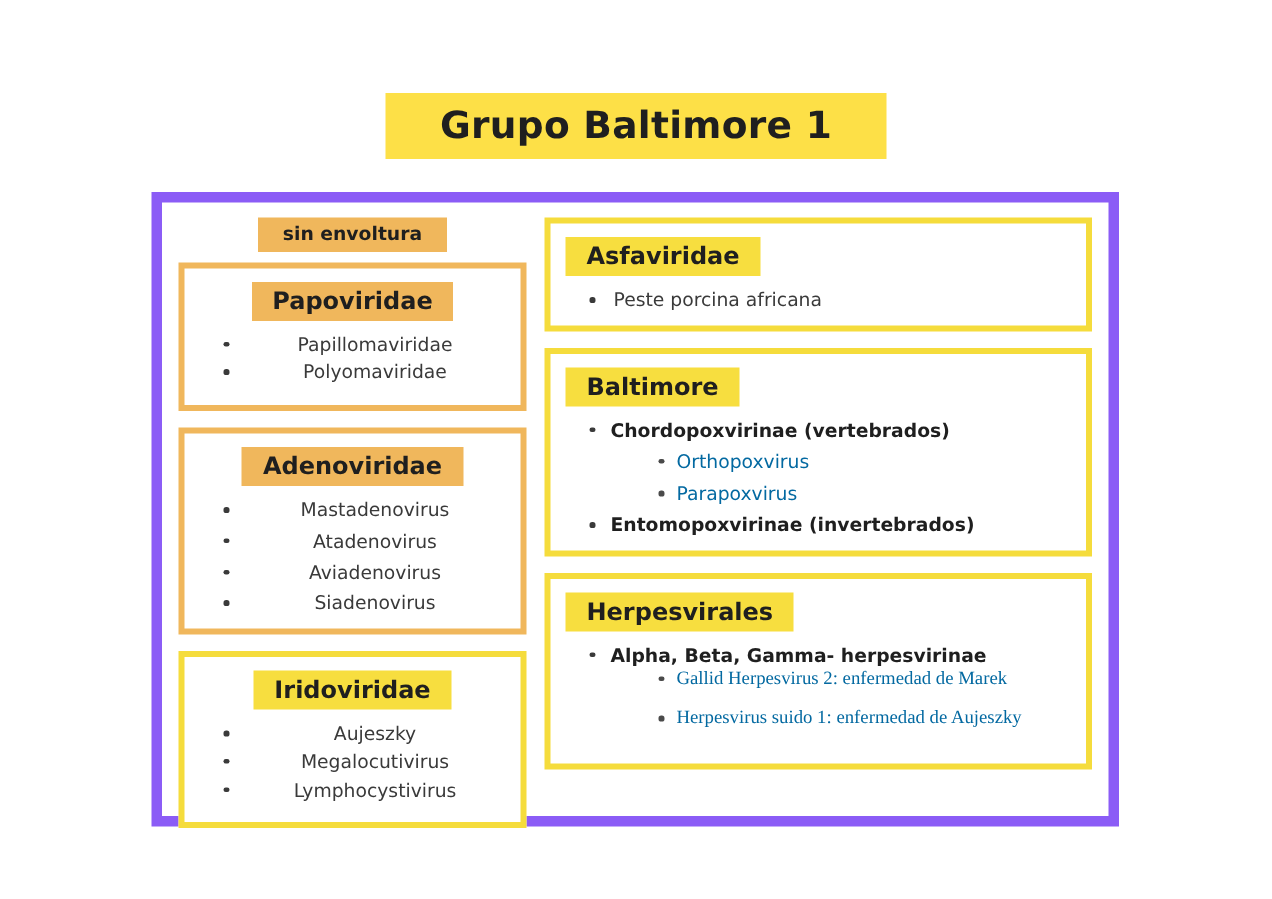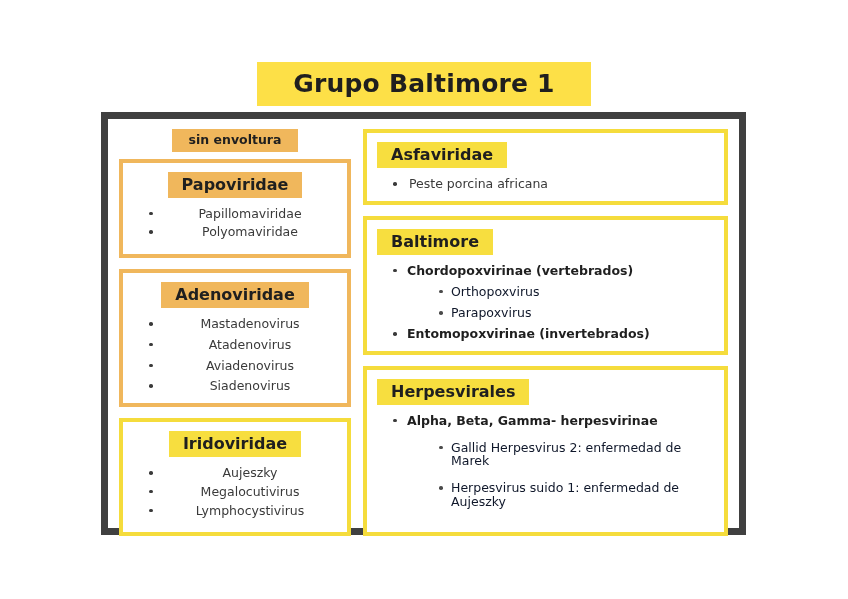--- a/index.html
+++ b/index.html
@@ -37,24 +37,24 @@
     font-weight: bold;
     letter-spacing: 0.2px;
     padding: 9px 36px 10px 36px;
     line-height: 1;
   }
 
   
   .frame {
     position: absolute;
     left: 101px;
-    top: 112px;
+    top: 128px;
     width: 645px;
     height: 423px;
-    border: 7px solid #404040;
+    border: 7px solid #8b5cf6;
     box-sizing: border-box;
     background: #ffffff;
   }
 
   .columns {
     position: absolute;
     left: 0;
     top: 0;
     width: 100%;
     height: 100%;
@@ -152,38 +152,38 @@
     list-style: none;
     margin: 7px 0 0 0;
     padding: 0 0 0 30px;
   }
   ul.lvl2 > li {
     position: relative;
     font-size: 12.5px;
     line-height: 1.1;
     padding: 0 0 0 14px;
     margin-bottom: 8px;
-    color: #0f172a;
+    color: #0369a1;
     font-weight: normal;
   }
   ul.lvl2 > li:last-child { margin-bottom: 0; }
   ul.lvl2 > li::before {
     content: "";
     position: absolute;
     left: 2px;
     top: 5px;
     width: 3.5px;
     height: 3.5px;
     border-radius: 50%;
     background: #4a4a4a;
   }
 
   .card-asfa ul.lvl1 > li { padding-left: 18px; }
   .card-herpes ul.lvl2 > li { margin-bottom: 13px; }
-  .card-herpes ul.lvl2 { margin-top: 13px; }
+  .card-herpes ul.lvl2 { margin-top: 2px; font-family: Liberation Serif, serif; }
 
   .tight li { margin-bottom: 5px !important; }
 </style>
 </head>
 <body>
 
 <div class="page">
 
   <div class="title-wrap">
     <span class="title-chip">Grupo Baltimore 1</span>

